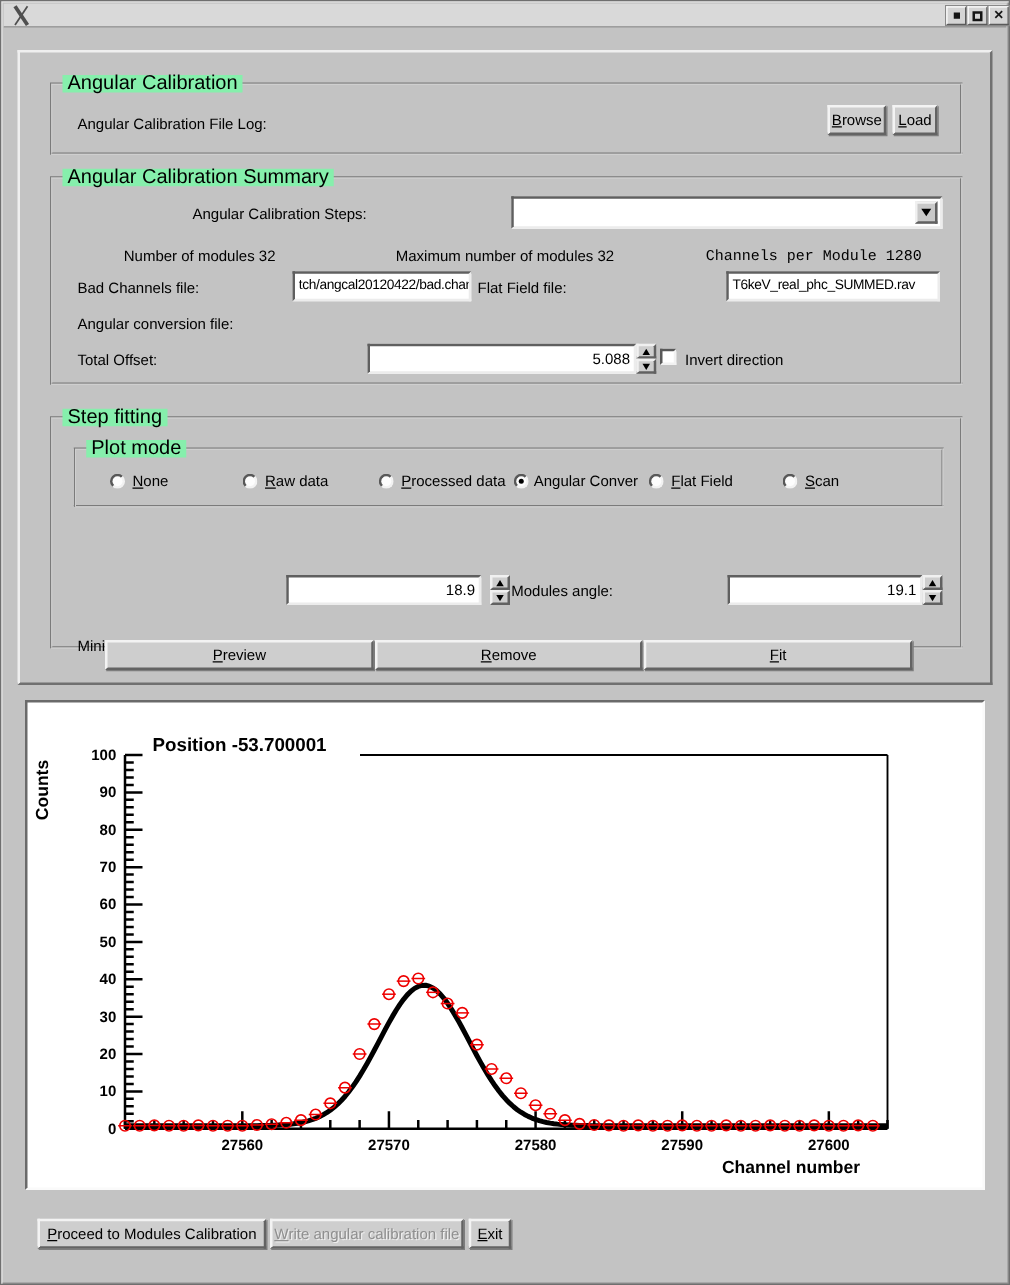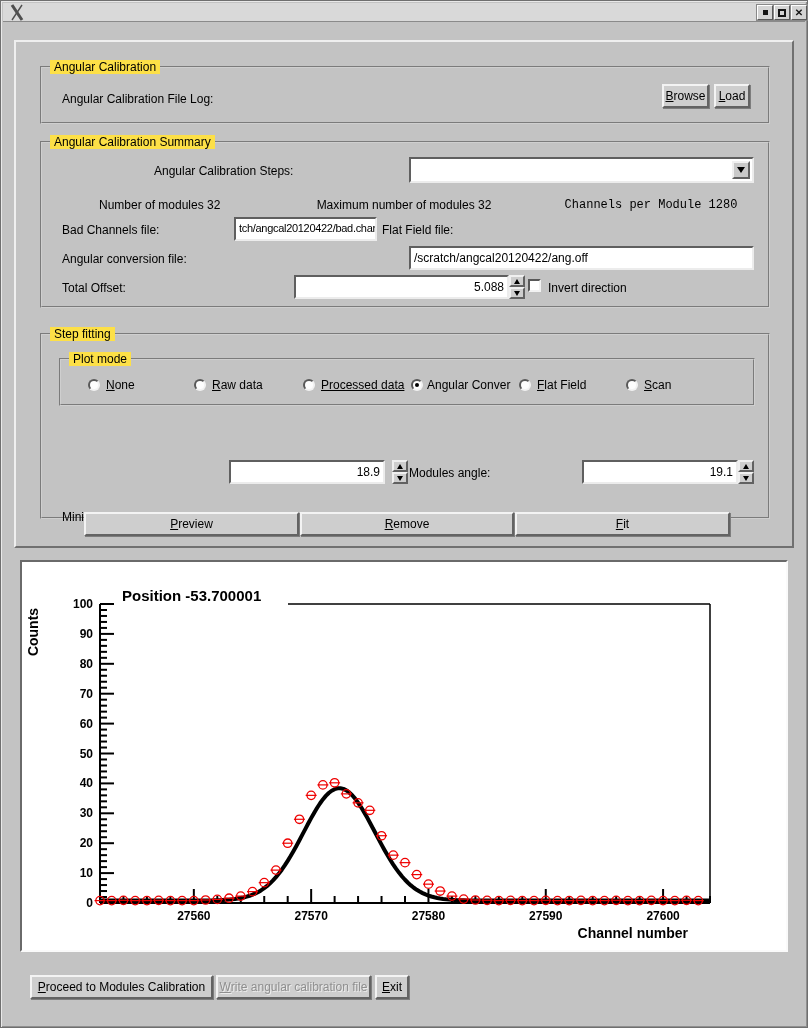--- a/index.html
+++ b/index.html
@@ -24,22 +24,22 @@
   .glyph-min { width:5px; height:5px; background:#151515; }
   .glyph-max { width:8px; height:8px; border:2px solid #151515; }
   .glyph-close { font-size:10px; font-weight:bold; line-height:1; color:#151515; }
   
   .raised-panel {
     position:absolute; background:#c3c3c3;
     border:2px solid; border-color:#efefef #707070 #707070 #efefef;
   }
   .groupbox { position:absolute; border:2px groove #cfcfcf; }
   .legend {
-    position:absolute; top:-8px; left:8px; background:#fde047; padding:0 4px;
-    font-size:12px; line-height:14px; white-space:nowrap;
+    position:absolute; top:-8px; left:8px; background:#86efac; padding:0 4px;
+    font-size:16px; line-height:14px; white-space:nowrap;
   }
   .lbl { position:absolute; white-space:nowrap; font-size:12px; }
   .field {
     position:absolute; background:#fff; border:2px solid;
     border-color:#5f5f5f #ececec #ececec #5f5f5f;
     font-size:12px; line-height:18px; padding:1px 3px; white-space:pre; overflow:hidden;
   }
   .field.rt { text-align:right; }
   .field.sm { font-size:11px; letter-spacing:-0.3px; }
   .btn {
@@ -118,23 +118,23 @@
         <span class="combo-arrow-btn"><span class="arrow-down"></span></span>
       </div>
 
       <span class="lbl" style="left:57px; top:55px; width:160px; text-align:left;">Number of modules 32</span>
       <span class="lbl" style="left:262px; top:55px; width:200px; text-align:center;">Maximum number of modules 32</span>
       <span class="lbl" style="left:519px; top:55px; width:180px; text-align:center;font-family:Liberation Mono, monospace;">Channels per Module 1280</span>
 
       <span class="lbl" style="left:20px; top:80px;">Bad Channels file:</span>
       <div class="field sm" style="left:192px; top:74px; width:143px; height:24px; line-height:17px;">tch/angcal20120422/bad.chan</div>
       <span class="lbl" style="left:340px; top:80px;">Flat Field file:</span>
+      <div class="field sm" style="left:539px; top:74px; width:171px; height:24px; line-height:17px;">T6keV_real_phc_SUMMED.rav</div>
 
       <span class="lbl" style="left:20px; top:109px;">Angular conversion file:</span>
-      <div class="field" style="left:367px; top:103px; width:345px; height:24px;">/scratch/angcal20120422/ang.off</div>
 
       <span class="lbl" style="left:20px; top:138px;">Total Offset:</span>
       <div class="field rt" style="left:252px; top:132px; width:215px; height:24px;">5.088</div>
       <div class="spinbox" style="left:467px; top:132px;">
         <div class="spin-btn" style="top:0;">
             <span class="tri-up"></span>
           </div>
         <div class="spin-btn" style="top:12px;">
             <span class="tri-dn"></span>
           </div>
@@ -146,21 +146,21 @@
     <div class="groupbox" style="left:24px; top:291px; width:730px; height:186px;">
       <span class="legend">Step fitting</span>
 
       <div class="groupbox" style="left:17px; top:23px; width:696px; height:48px;">
         <span class="legend">Plot mode</span>
         <span class="radio" style="left:27px; top:19px;"></span>
         <span class="lbl" style="left:45px; top:18px;"><u>N</u>one</span>
         <span class="radio" style="left:133px; top:19px;"></span>
         <span class="lbl" style="left:151px; top:18px;"><u>R</u>aw data</span>
         <span class="radio" style="left:242px; top:19px;"></span>
-        <span class="lbl" style="left:260px; top:18px;text-decoration:underline;"><u>P</u>rocessed data</span>
+        <span class="lbl" style="left:260px; top:18px;"><u>P</u>rocessed data</span>
         <span class="radio selected" style="left:350px; top:19px;"></span>
         <span class="lbl" style="left:366px; top:18px;">Angular Conver</span>
         <span class="radio" style="left:458px; top:19px;"></span>
         <span class="lbl" style="left:476px; top:18px;"><u>F</u>lat Field</span>
         <span class="radio" style="left:565px; top:19px;"></span>
         <span class="lbl" style="left:583px; top:18px;"><u>S</u>can</span>
       </div>
 
       <span class="lbl" style="left:20px; top:131px;margin-top:44px;">Minimum angle:</span>
       <div class="field rt" style="left:187px; top:125px; width:156px; height:24px;padding-left:12px;">18.9</div>

